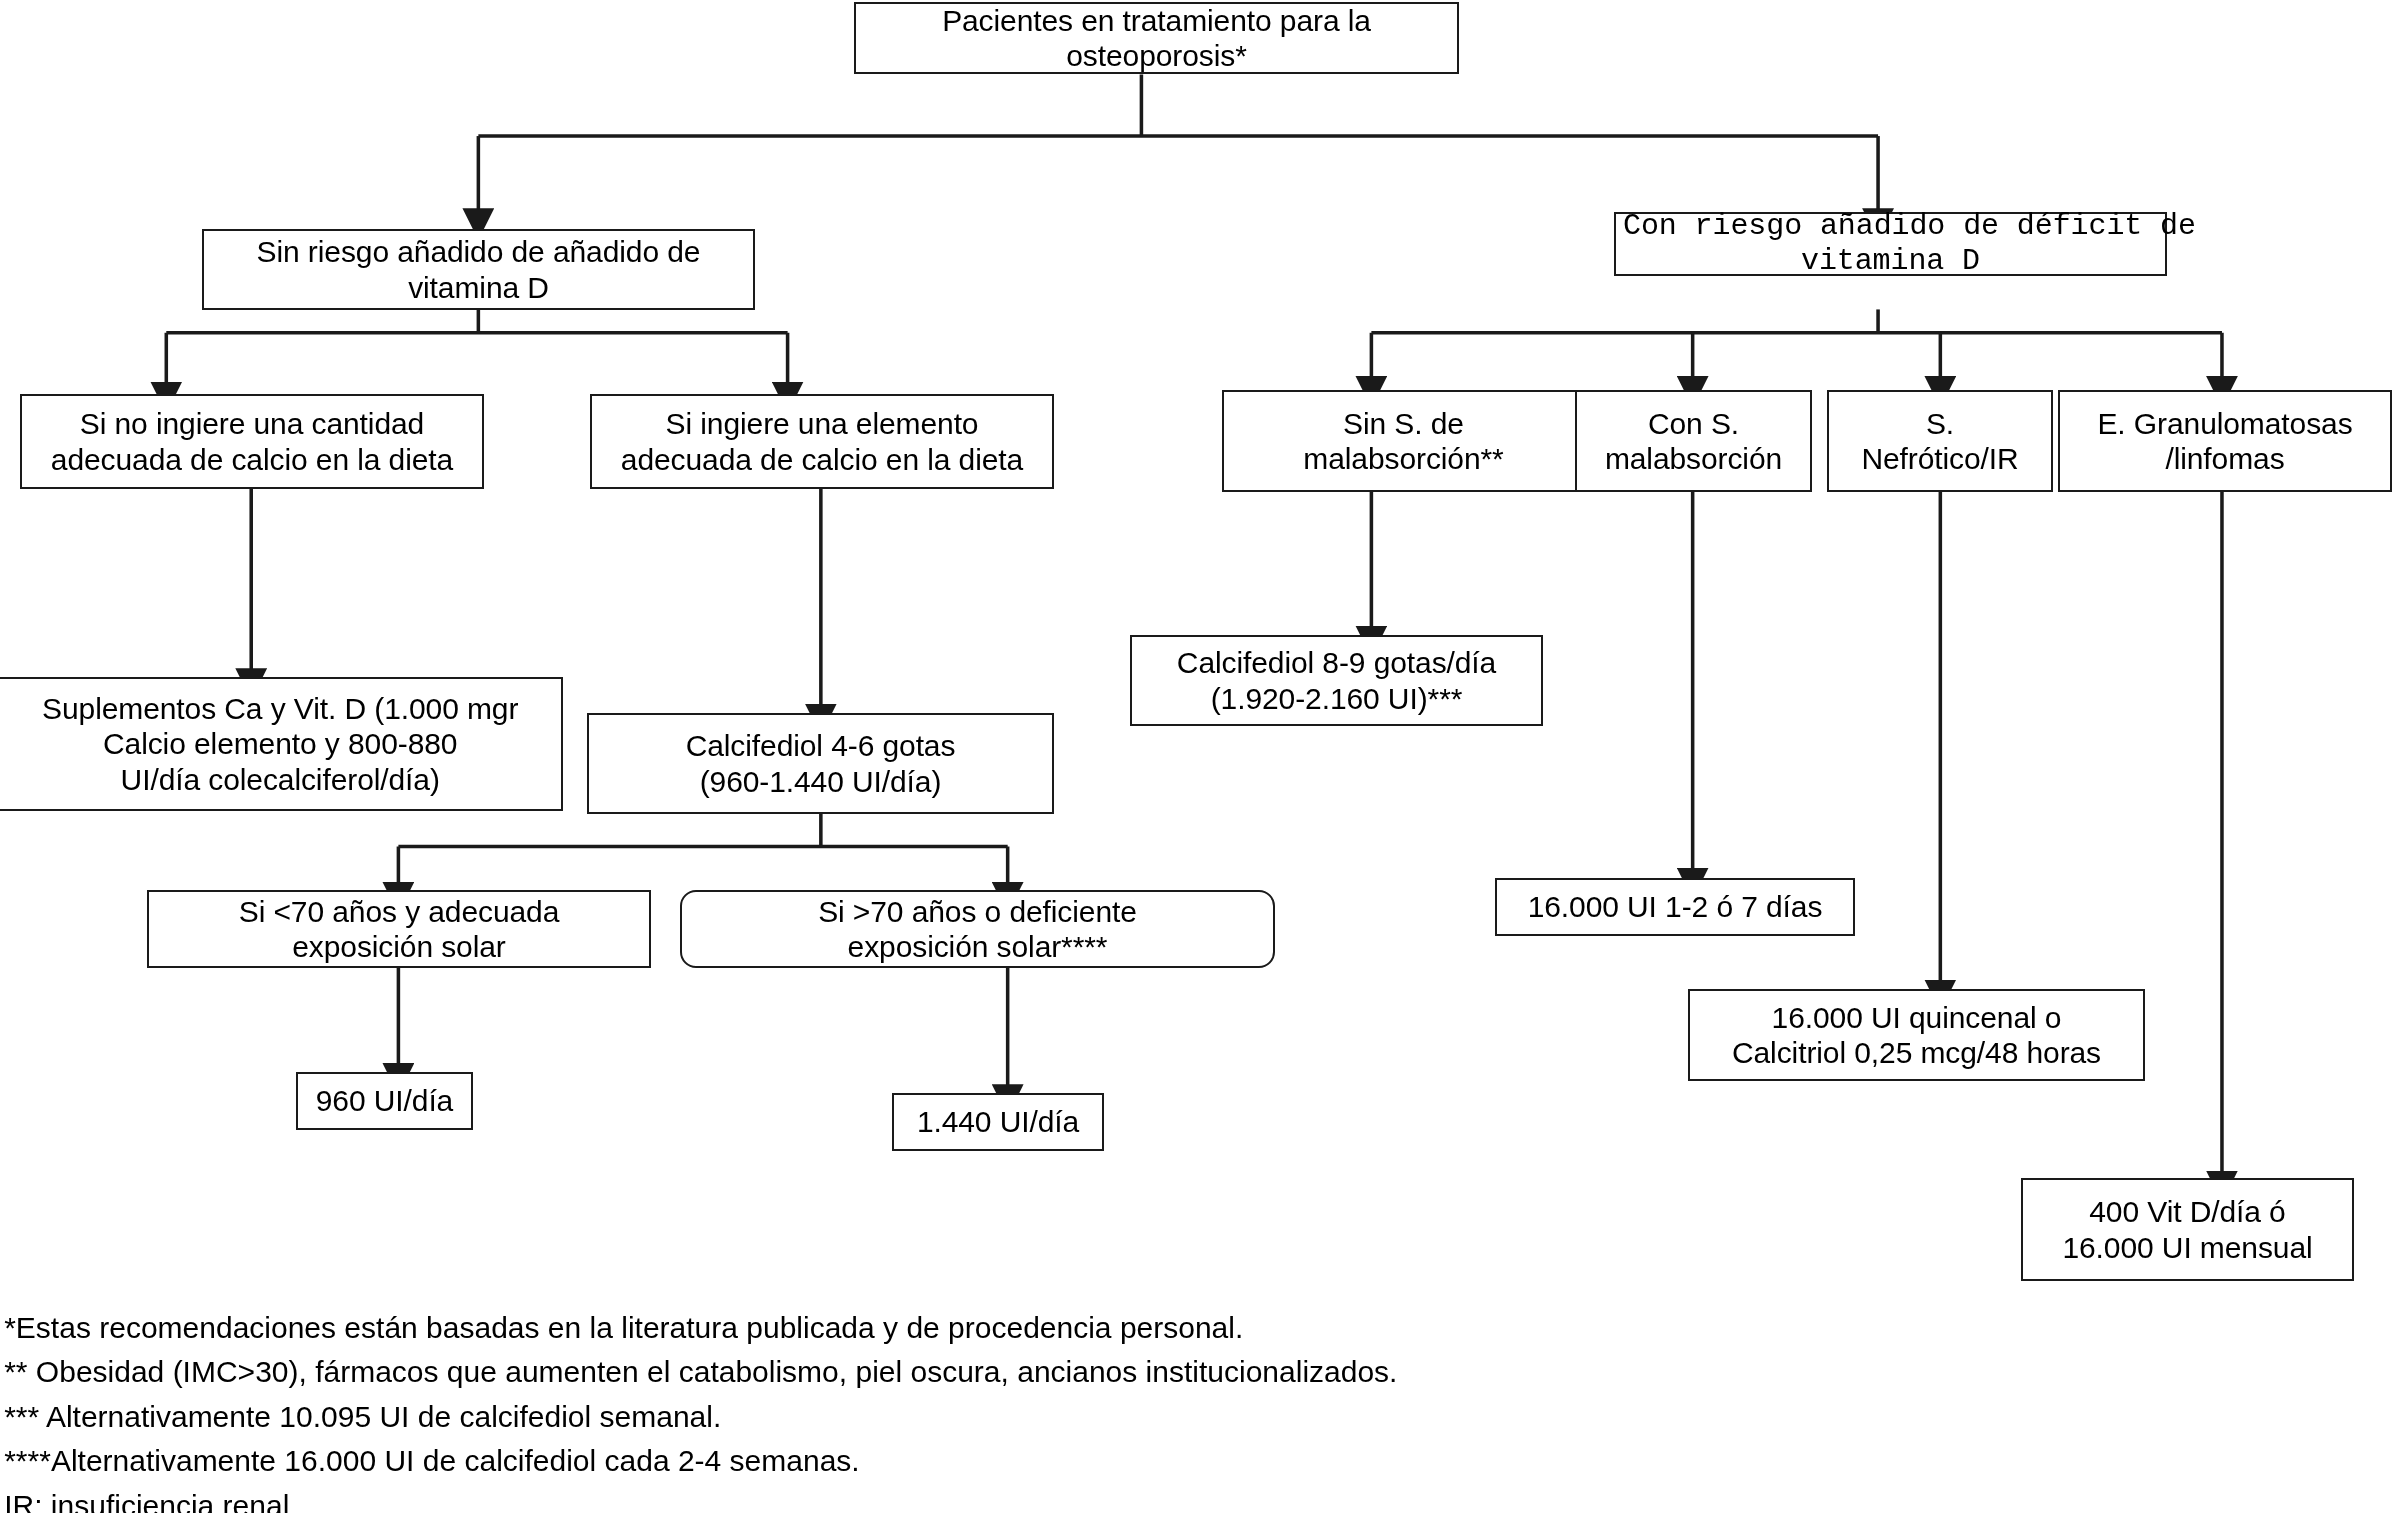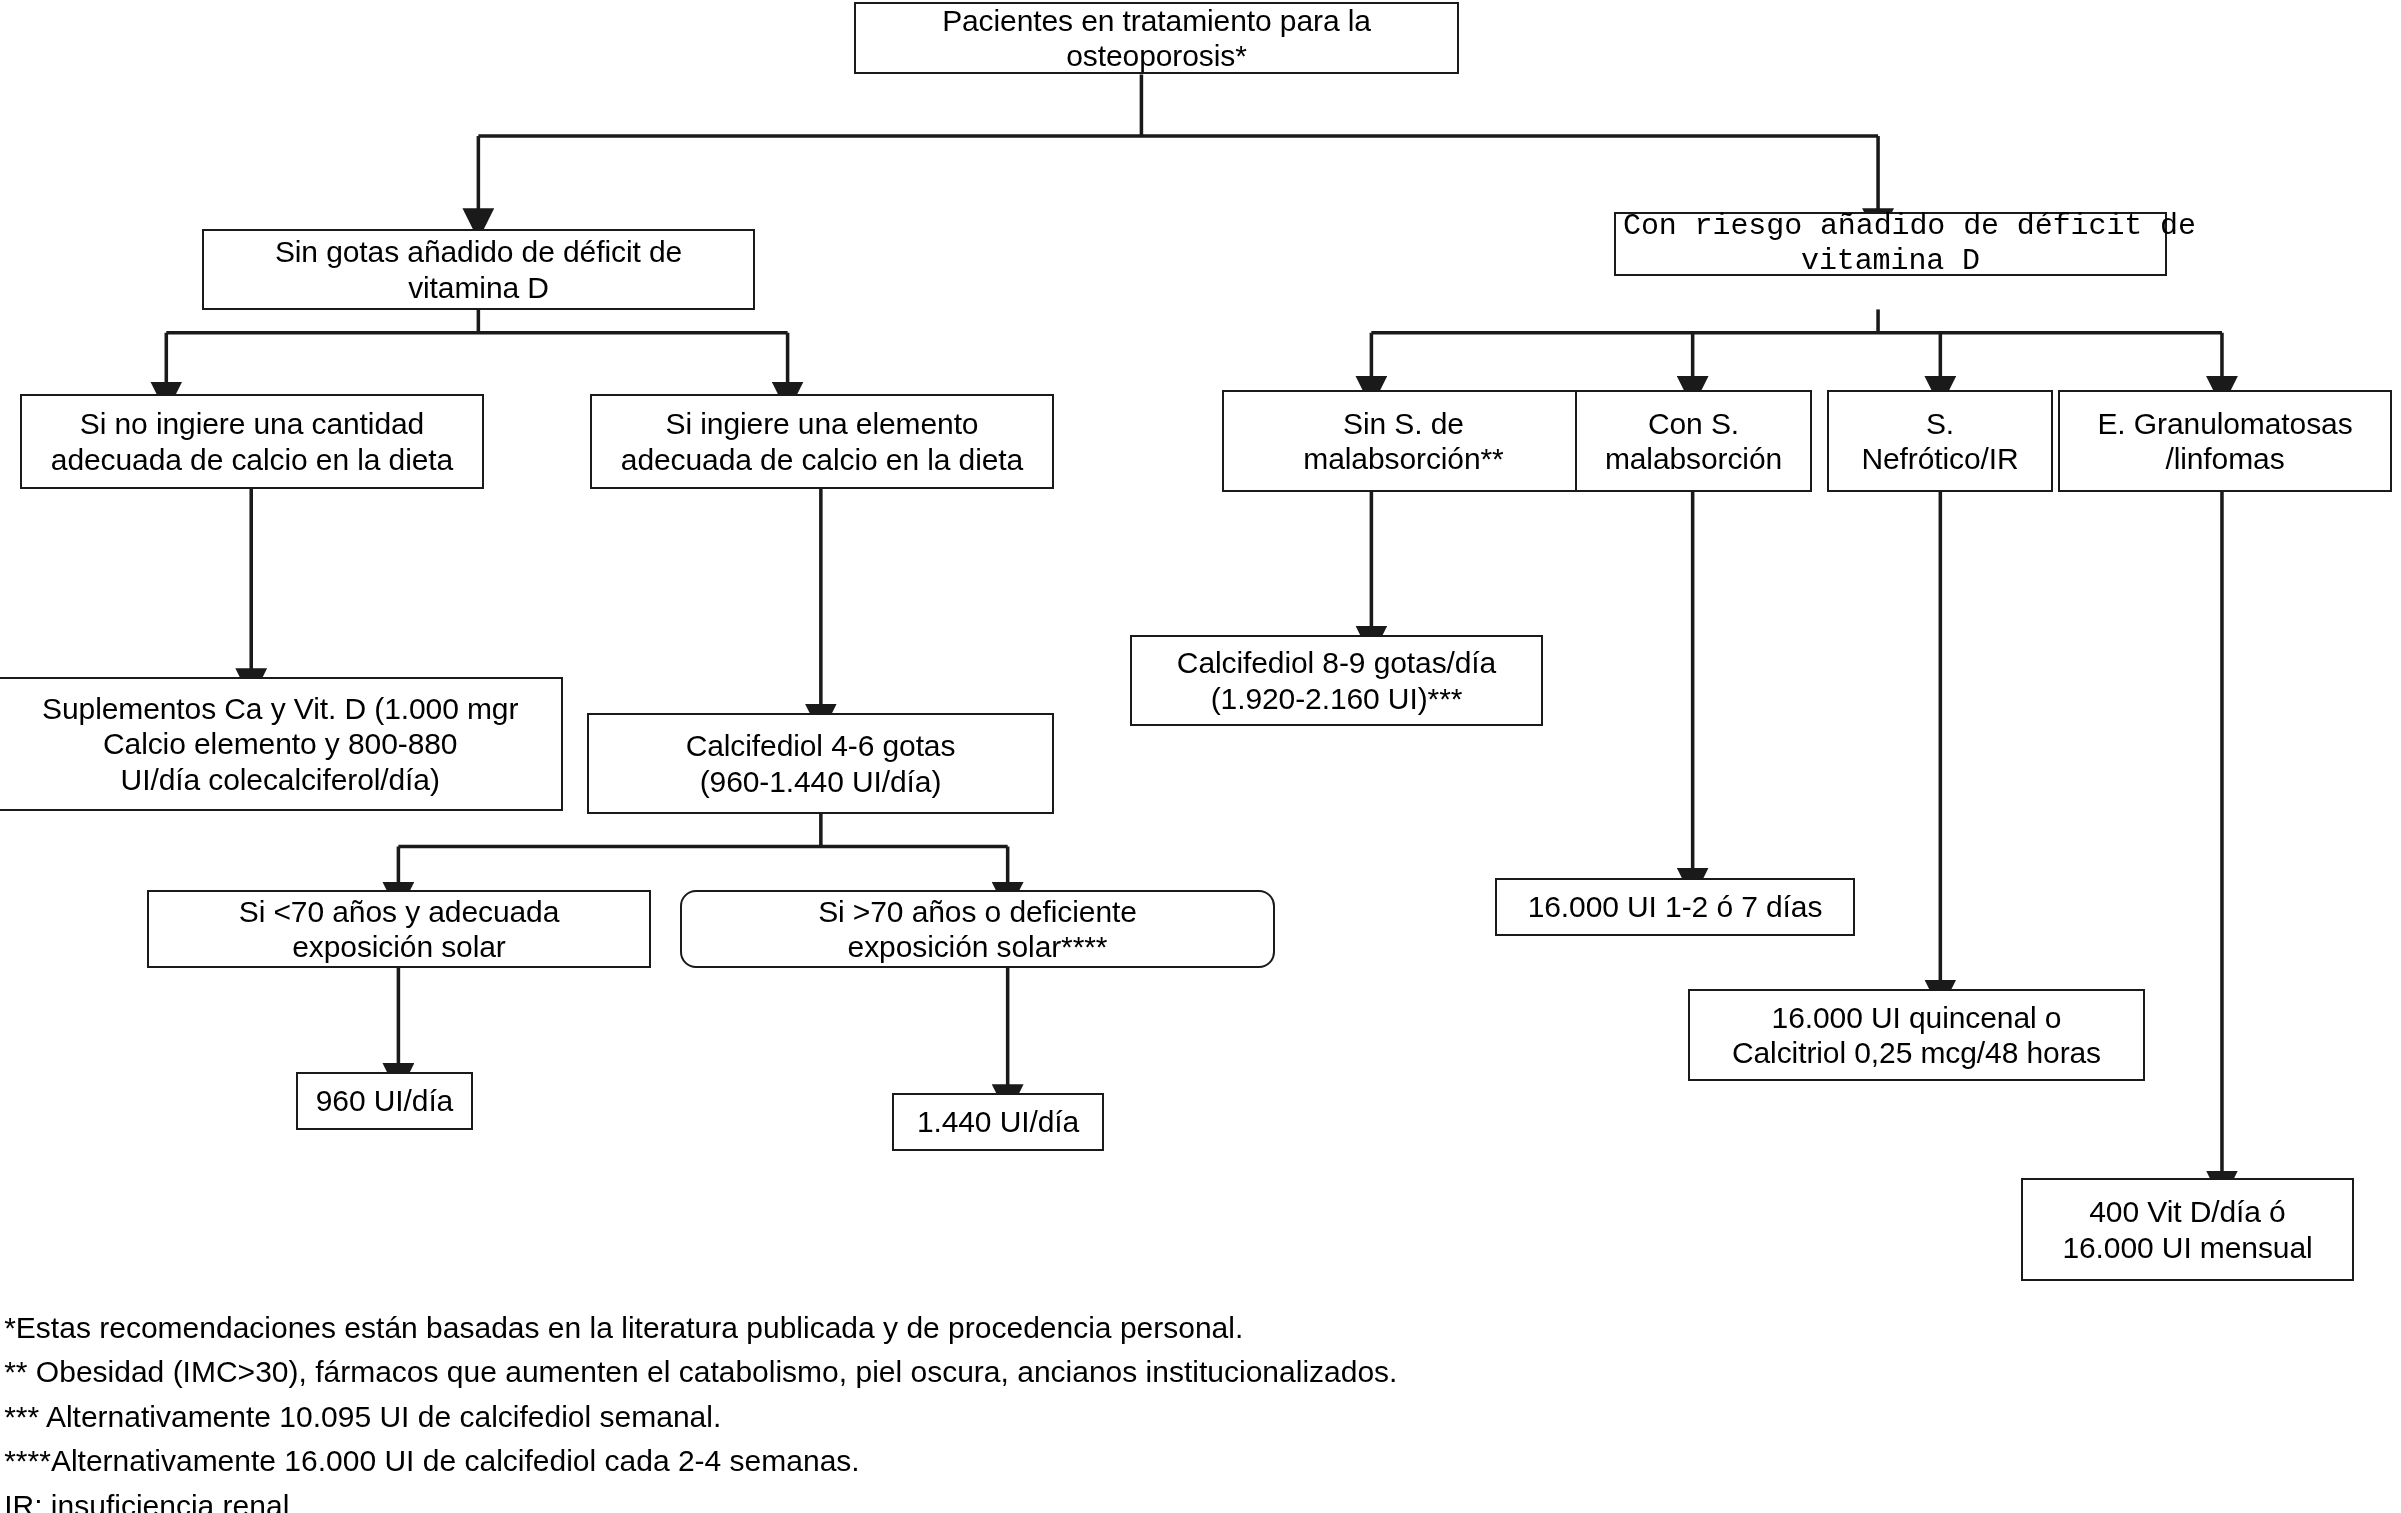--- a/index.html
+++ b/index.html
@@ -113,21 +113,21 @@
 
   <div class="node" style="left:854px; top:2.1px; width:605px; height:72px;">
     <span class="lines">
       <span class="ln">Pacientes en tratamiento para la</span>
       <span class="ln">osteoporosis*</span>
     </span>
   </div>
 
   <div class="node" style="left:202px; top:229px; width:553px; height:81px;">
     <span class="lines">
-      <span class="ln">Sin gotas añadido de déficit de</span>
+      <span class="ln">Sin riesgo añadido de añadido de</span>
       <span class="ln">vitamina D</span>
     </span>
   </div>
 
   <div class="node" style="left:1614px; top:212px; width:553px; height:64px;font-family:Liberation Mono, monospace;">
     <span class="lines">
       <span class="ln">Con riesgo añadido de déficit de</span>
       <span class="ln">vitamina D</span>
     </span>
   </div>

